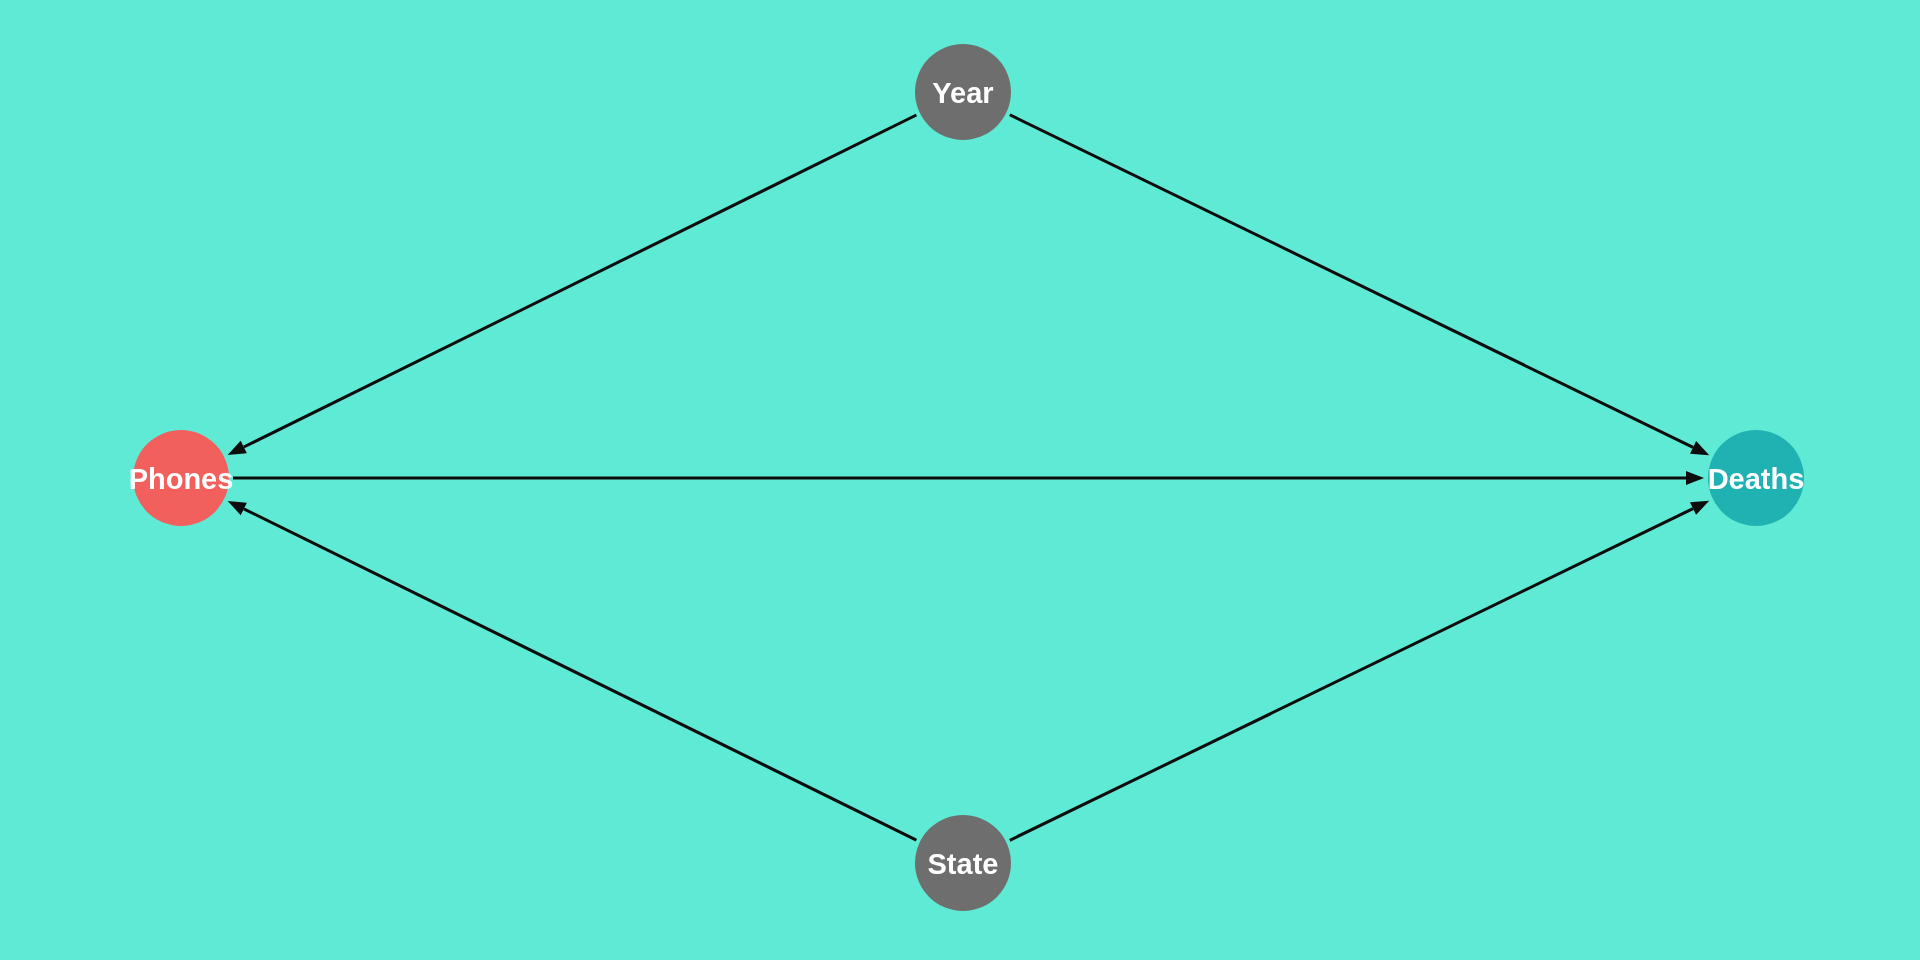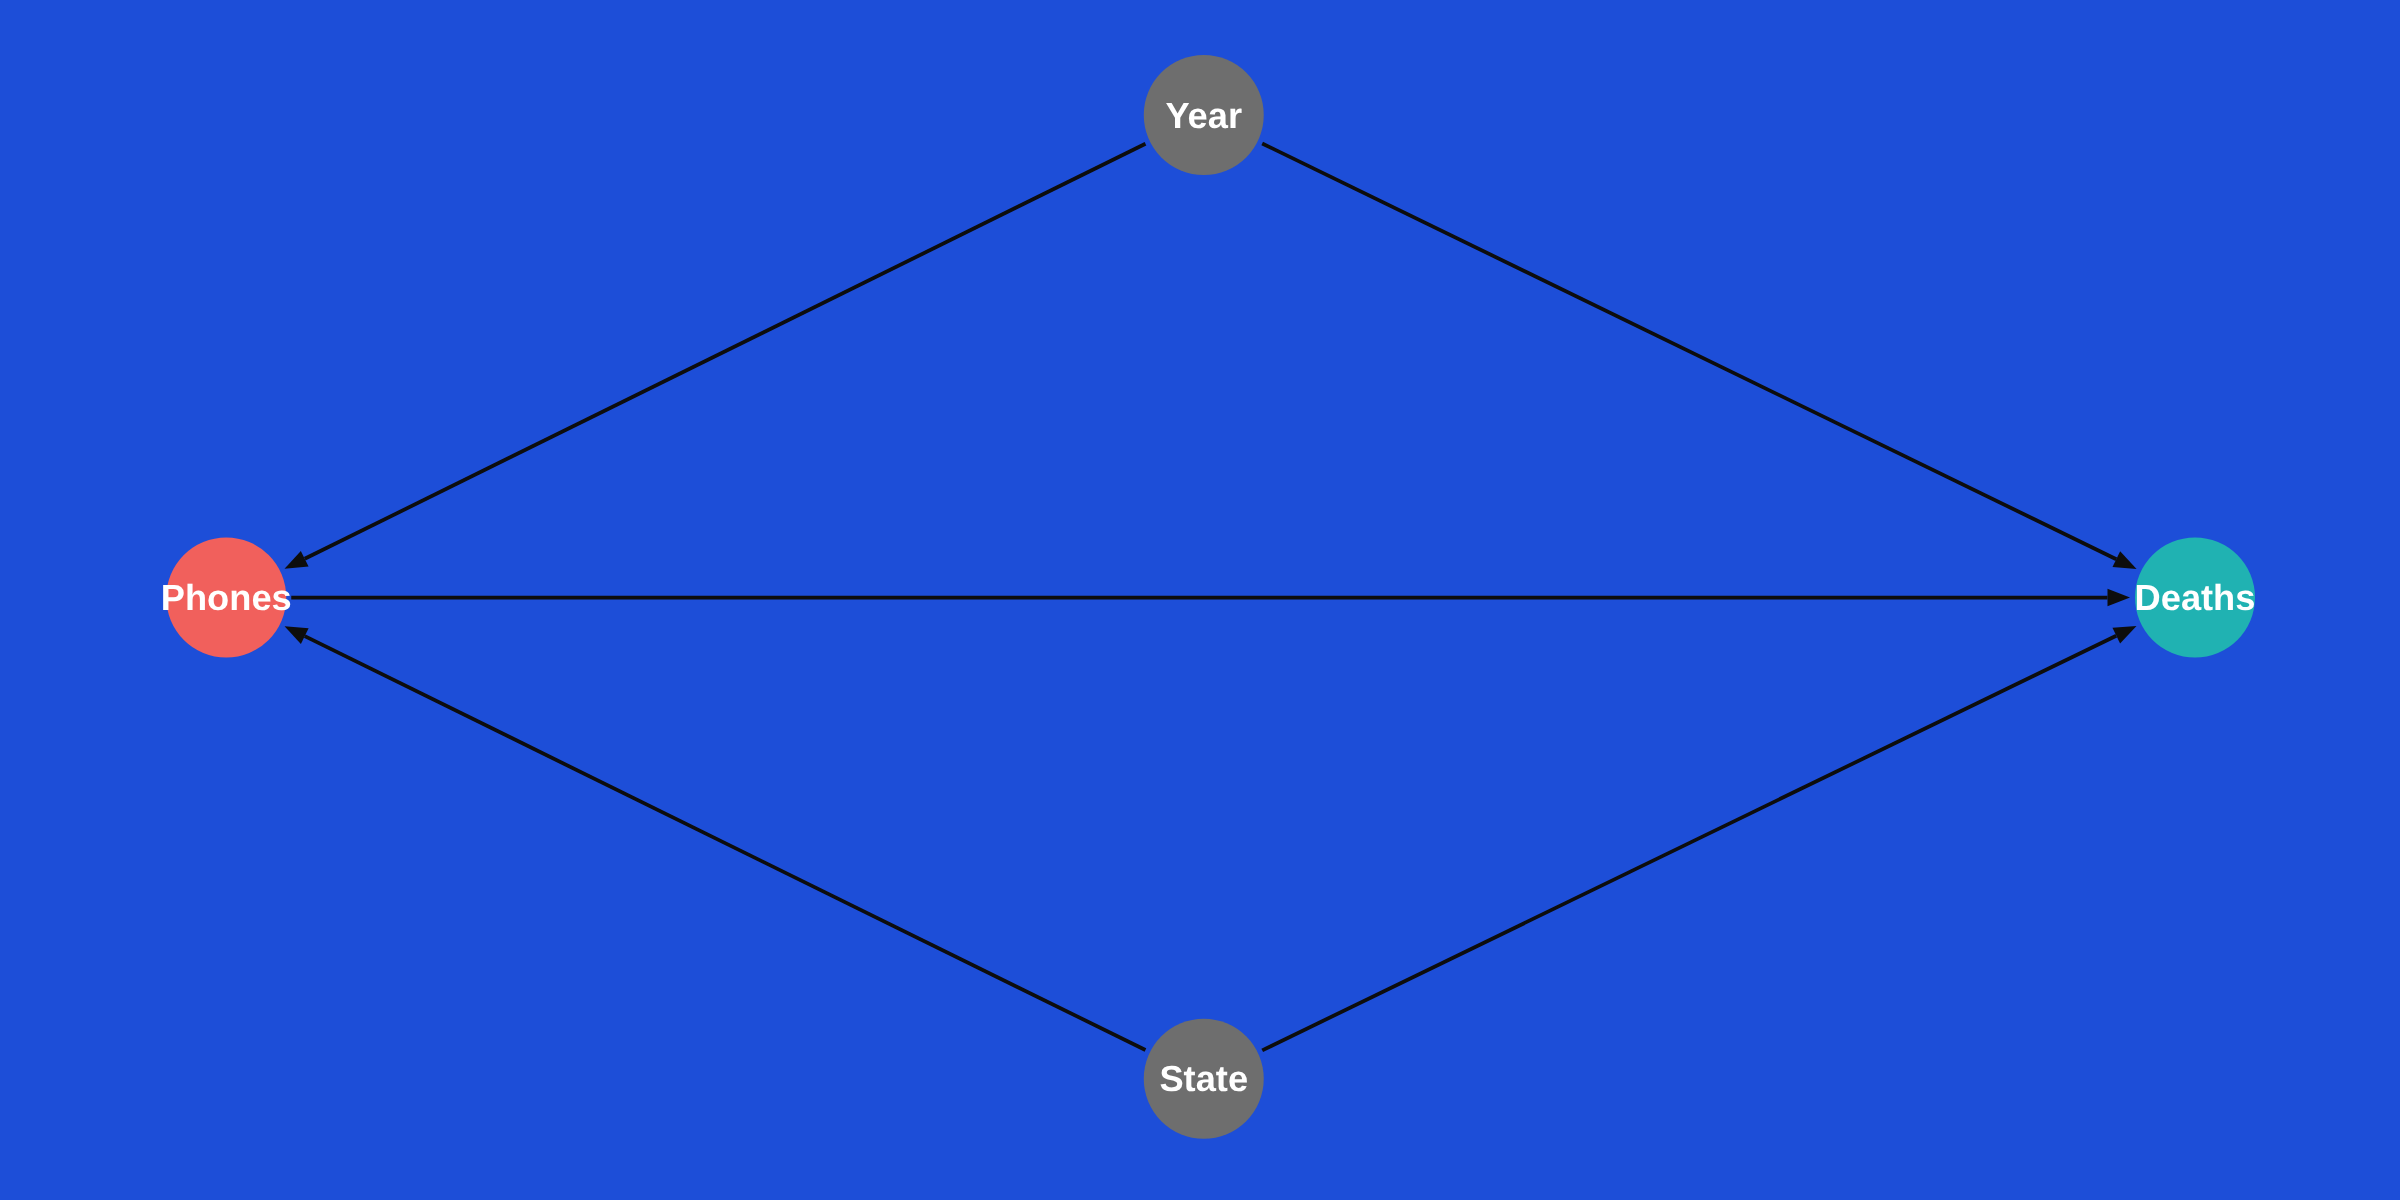--- a/index.html
+++ b/index.html
@@ -11,21 +11,21 @@
   body {
     width: 1920px;
     height: 960px;
     overflow: hidden;
     font-family: "Liberation Sans", sans-serif;
   }
   #dag-canvas {
     position: relative;
     width: 1920px;
     height: 960px;
-    background: #1d4ed8;
+    background: #5eead4;
   }
   #dag-svg {
     position: absolute;
     top: 0;
     left: 0;
     width: 1920px;
     height: 960px;
     display: block;
   }
   .node-circle {

